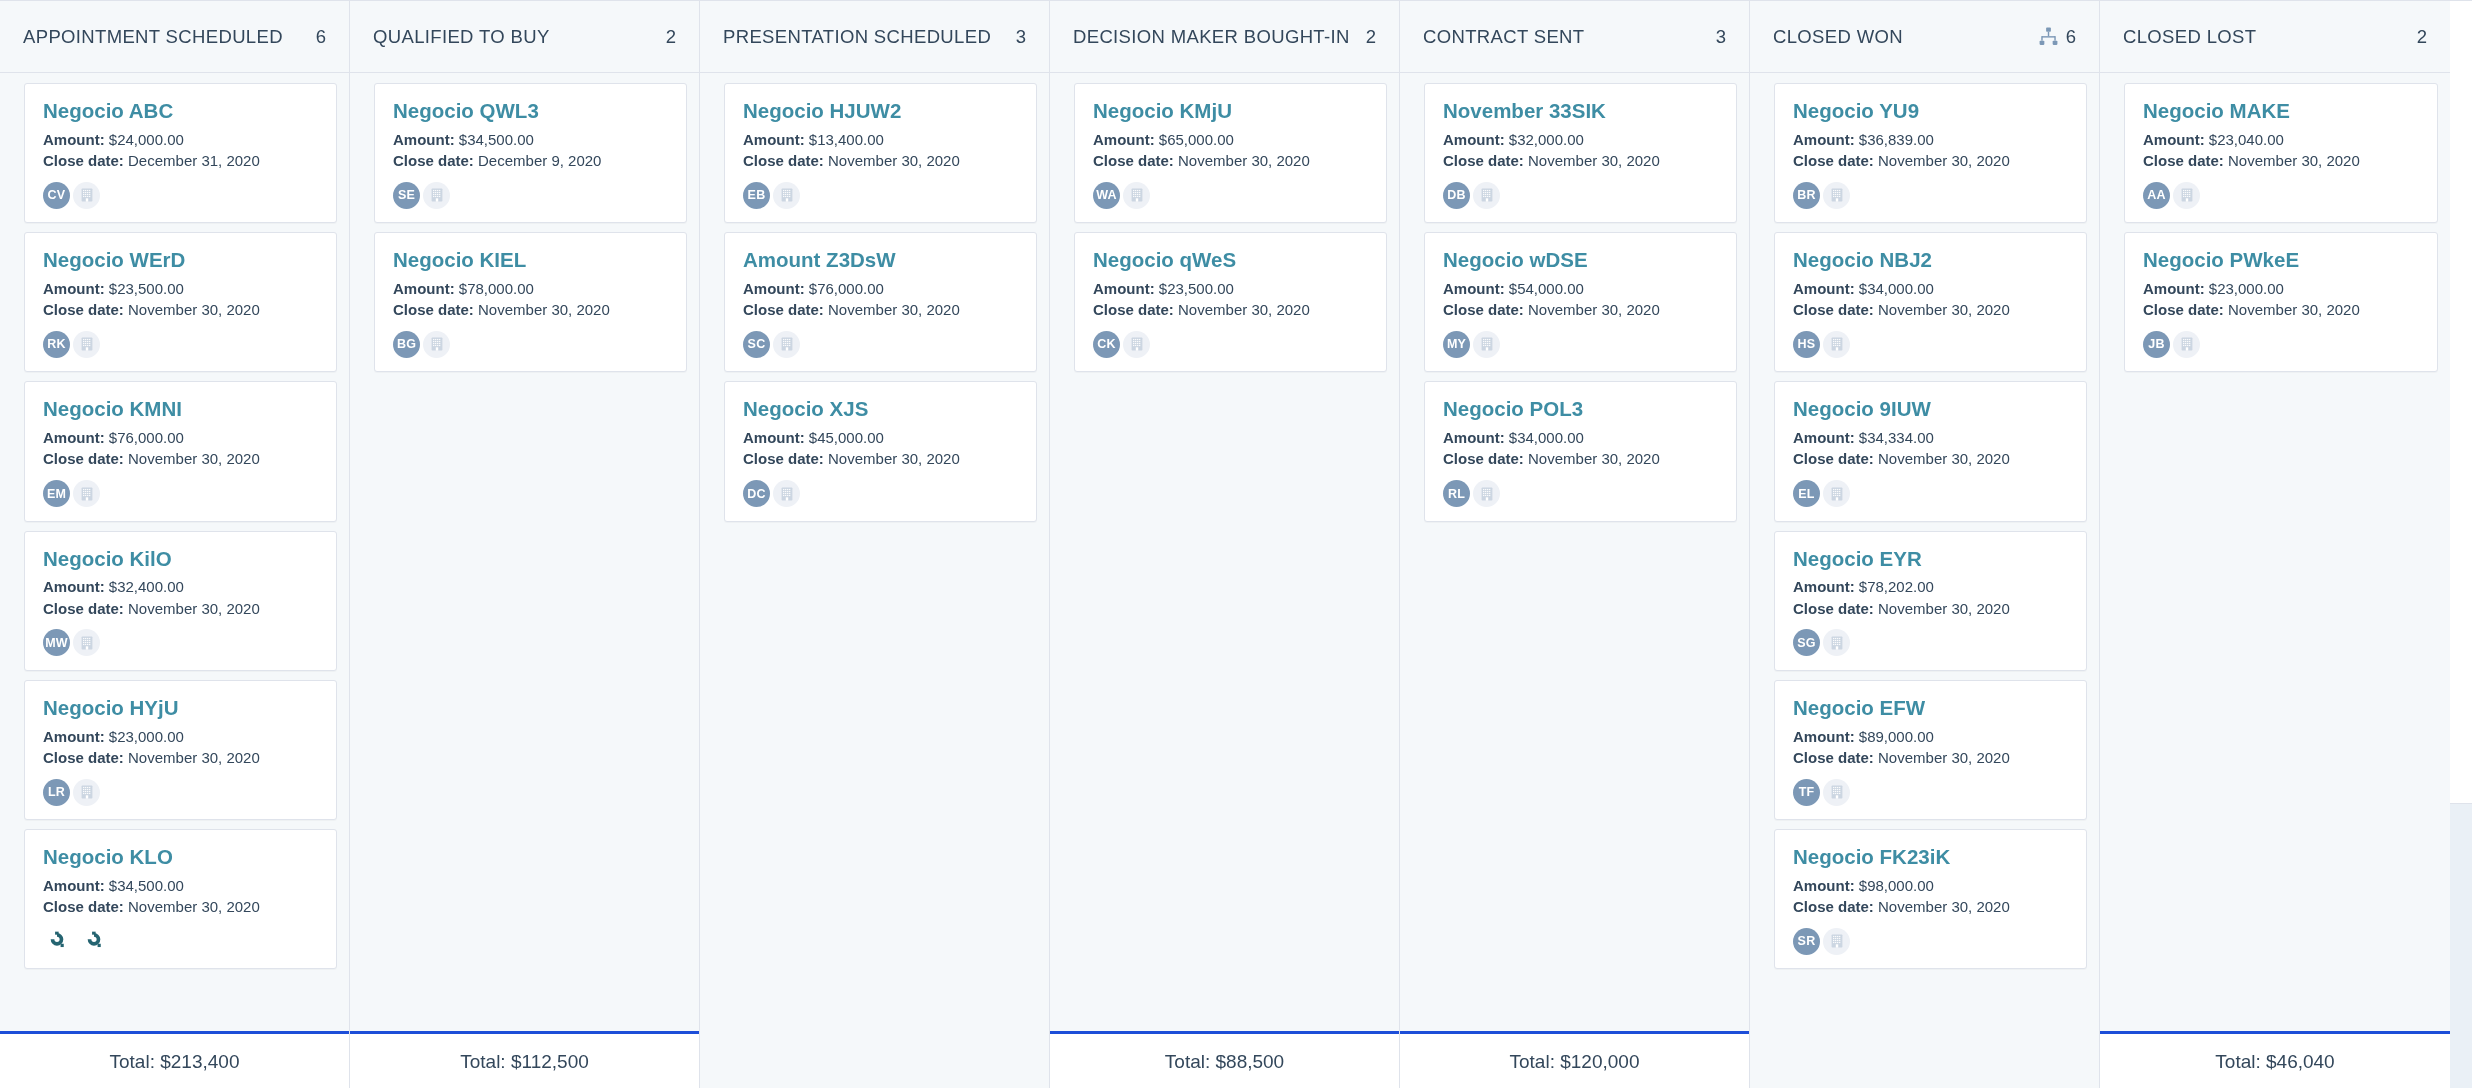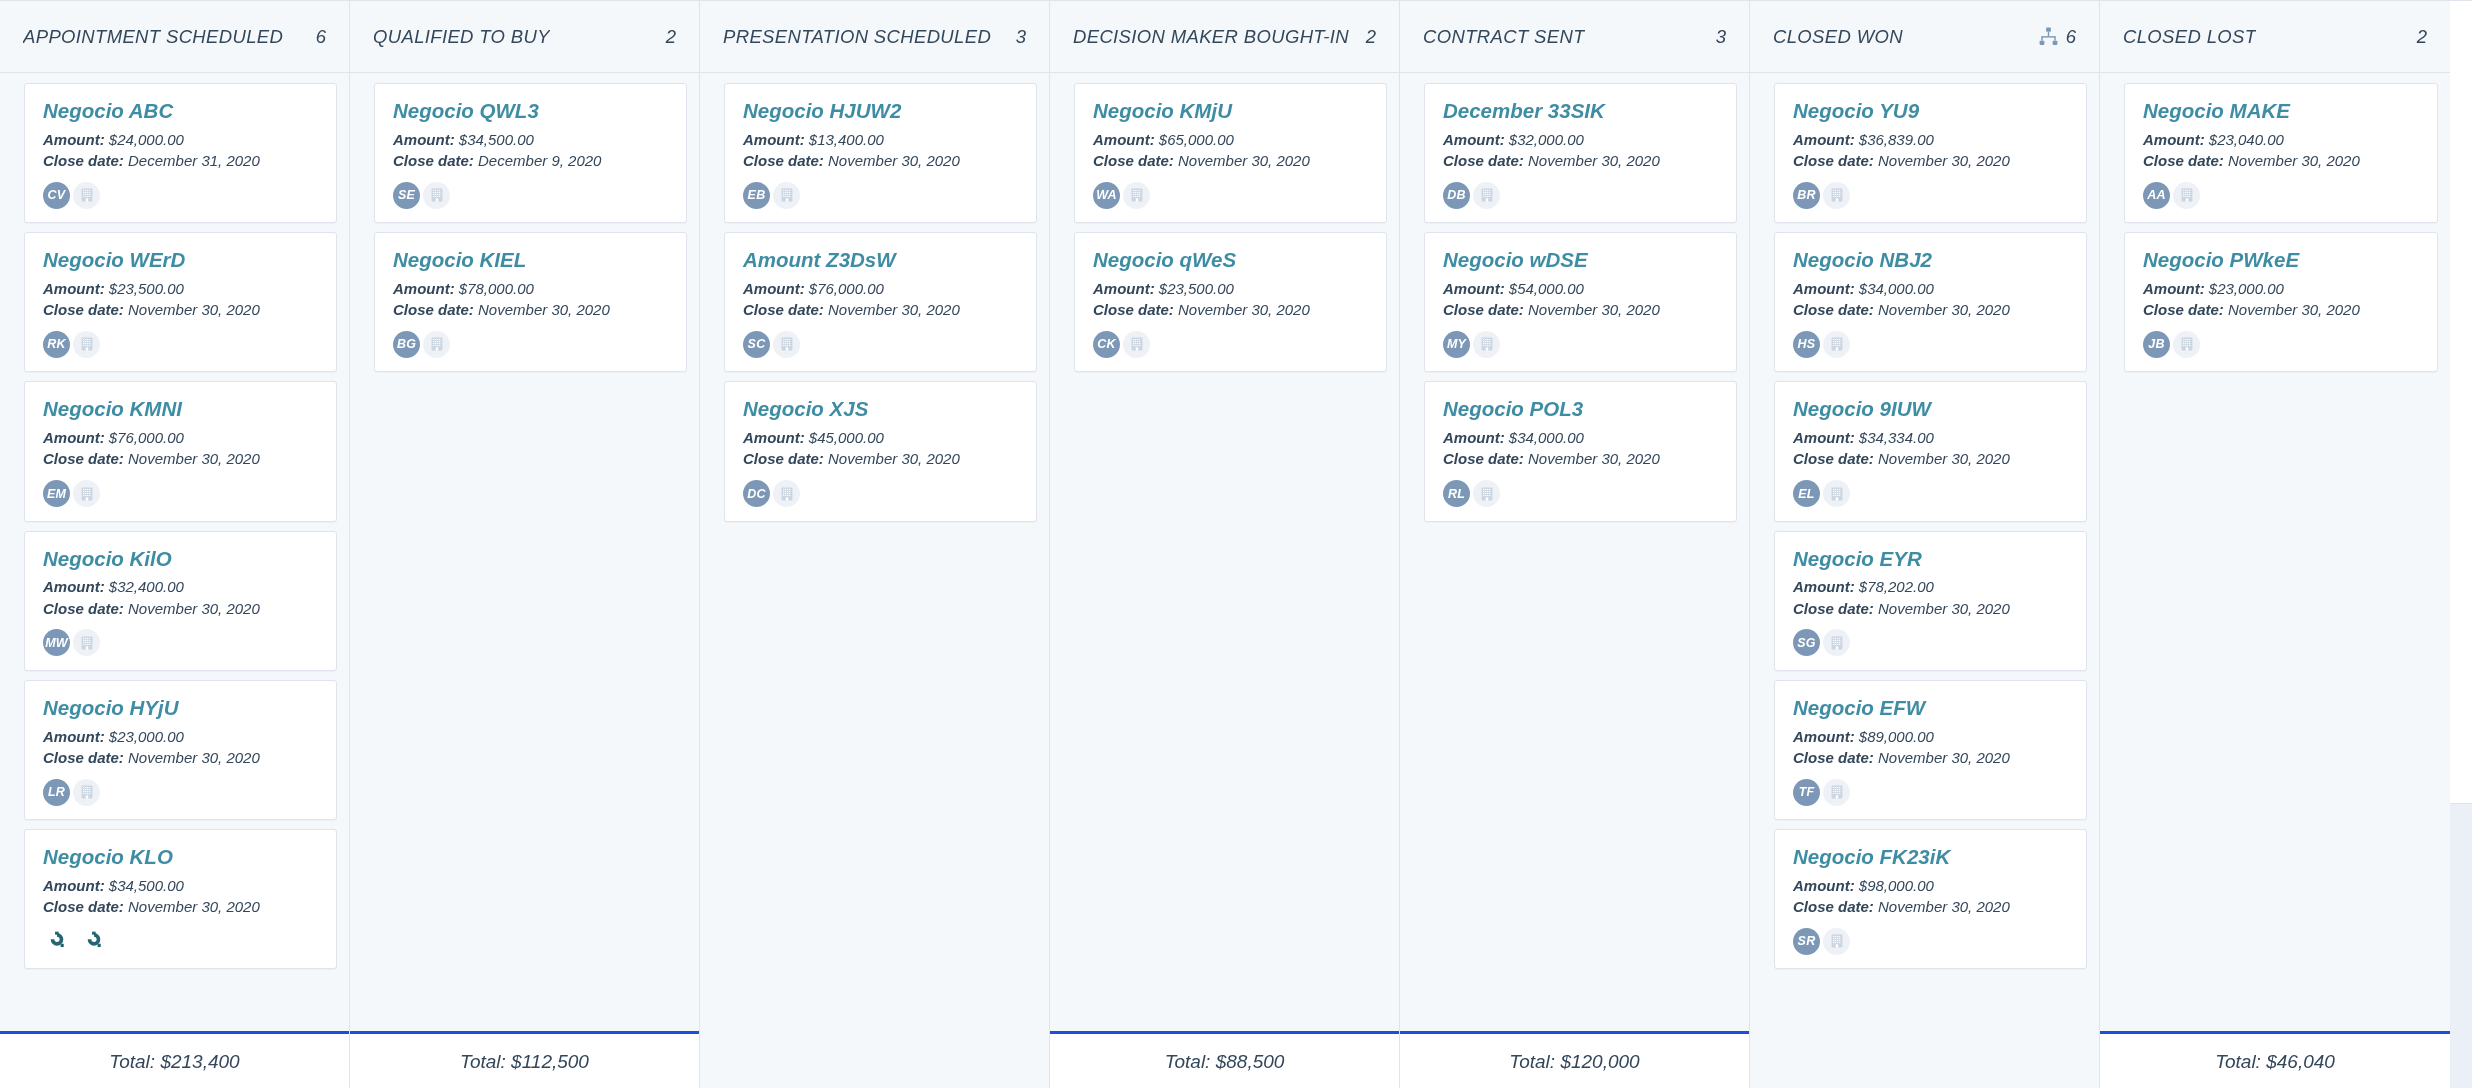--- a/index.html
+++ b/index.html
@@ -13,21 +13,20 @@
     overflow: hidden;
   }
 
   .board {
     display: flex;
     width: 2472px;
     height: 804px;
     background: #ffffff;
     border-top: 1px solid #dfe3eb;
     border-bottom: 1px solid #dfe3eb;
-    font-style: italic;
   }
 
   .column {
     flex: 0 0 350px;
     width: 350px;
     display: flex;
     flex-direction: column;
     border-right: 1px solid #dfe3eb;
     background: #ffffff;
     height: 1088px;
@@ -599,21 +598,21 @@
     </div>
     <div class="column">
       <div class="col-head">
         <div class="col-head-title">CONTRACT SENT</div>
         <div class="col-head-right">
           <div class="col-head-count">3</div>
         </div>
       </div>
       <div class="col-body">
         <div class="card">
-          <div class="card-title">December 33SIK</div>
+          <div class="card-title">November 33SIK</div>
           <div class="card-line"><span class="lbl">Amount: </span><span class="val">$32,000.00</span></div>
           <div class="card-line"><span class="lbl">Close date: </span><span class="val">November 30, 2020</span></div>
           <div class="card-icons">
             <span class="avatar">DB</span>
             <span class="company-icon">
               <svg viewBox="0 0 16 16" width="16" height="16">
                 <rect x="2.6" y="1.4" width="10.8" height="13.2" rx="0.8" fill="#ccd6e2"></rect>
                 <rect x="4.10" y="2.90" width="1.2" height="1.2" fill="#ffffff"></rect>
                 <rect x="6.10" y="2.90" width="1.2" height="1.2" fill="#ffffff"></rect>
                 <rect x="8.10" y="2.90" width="1.2" height="1.2" fill="#ffffff"></rect>

